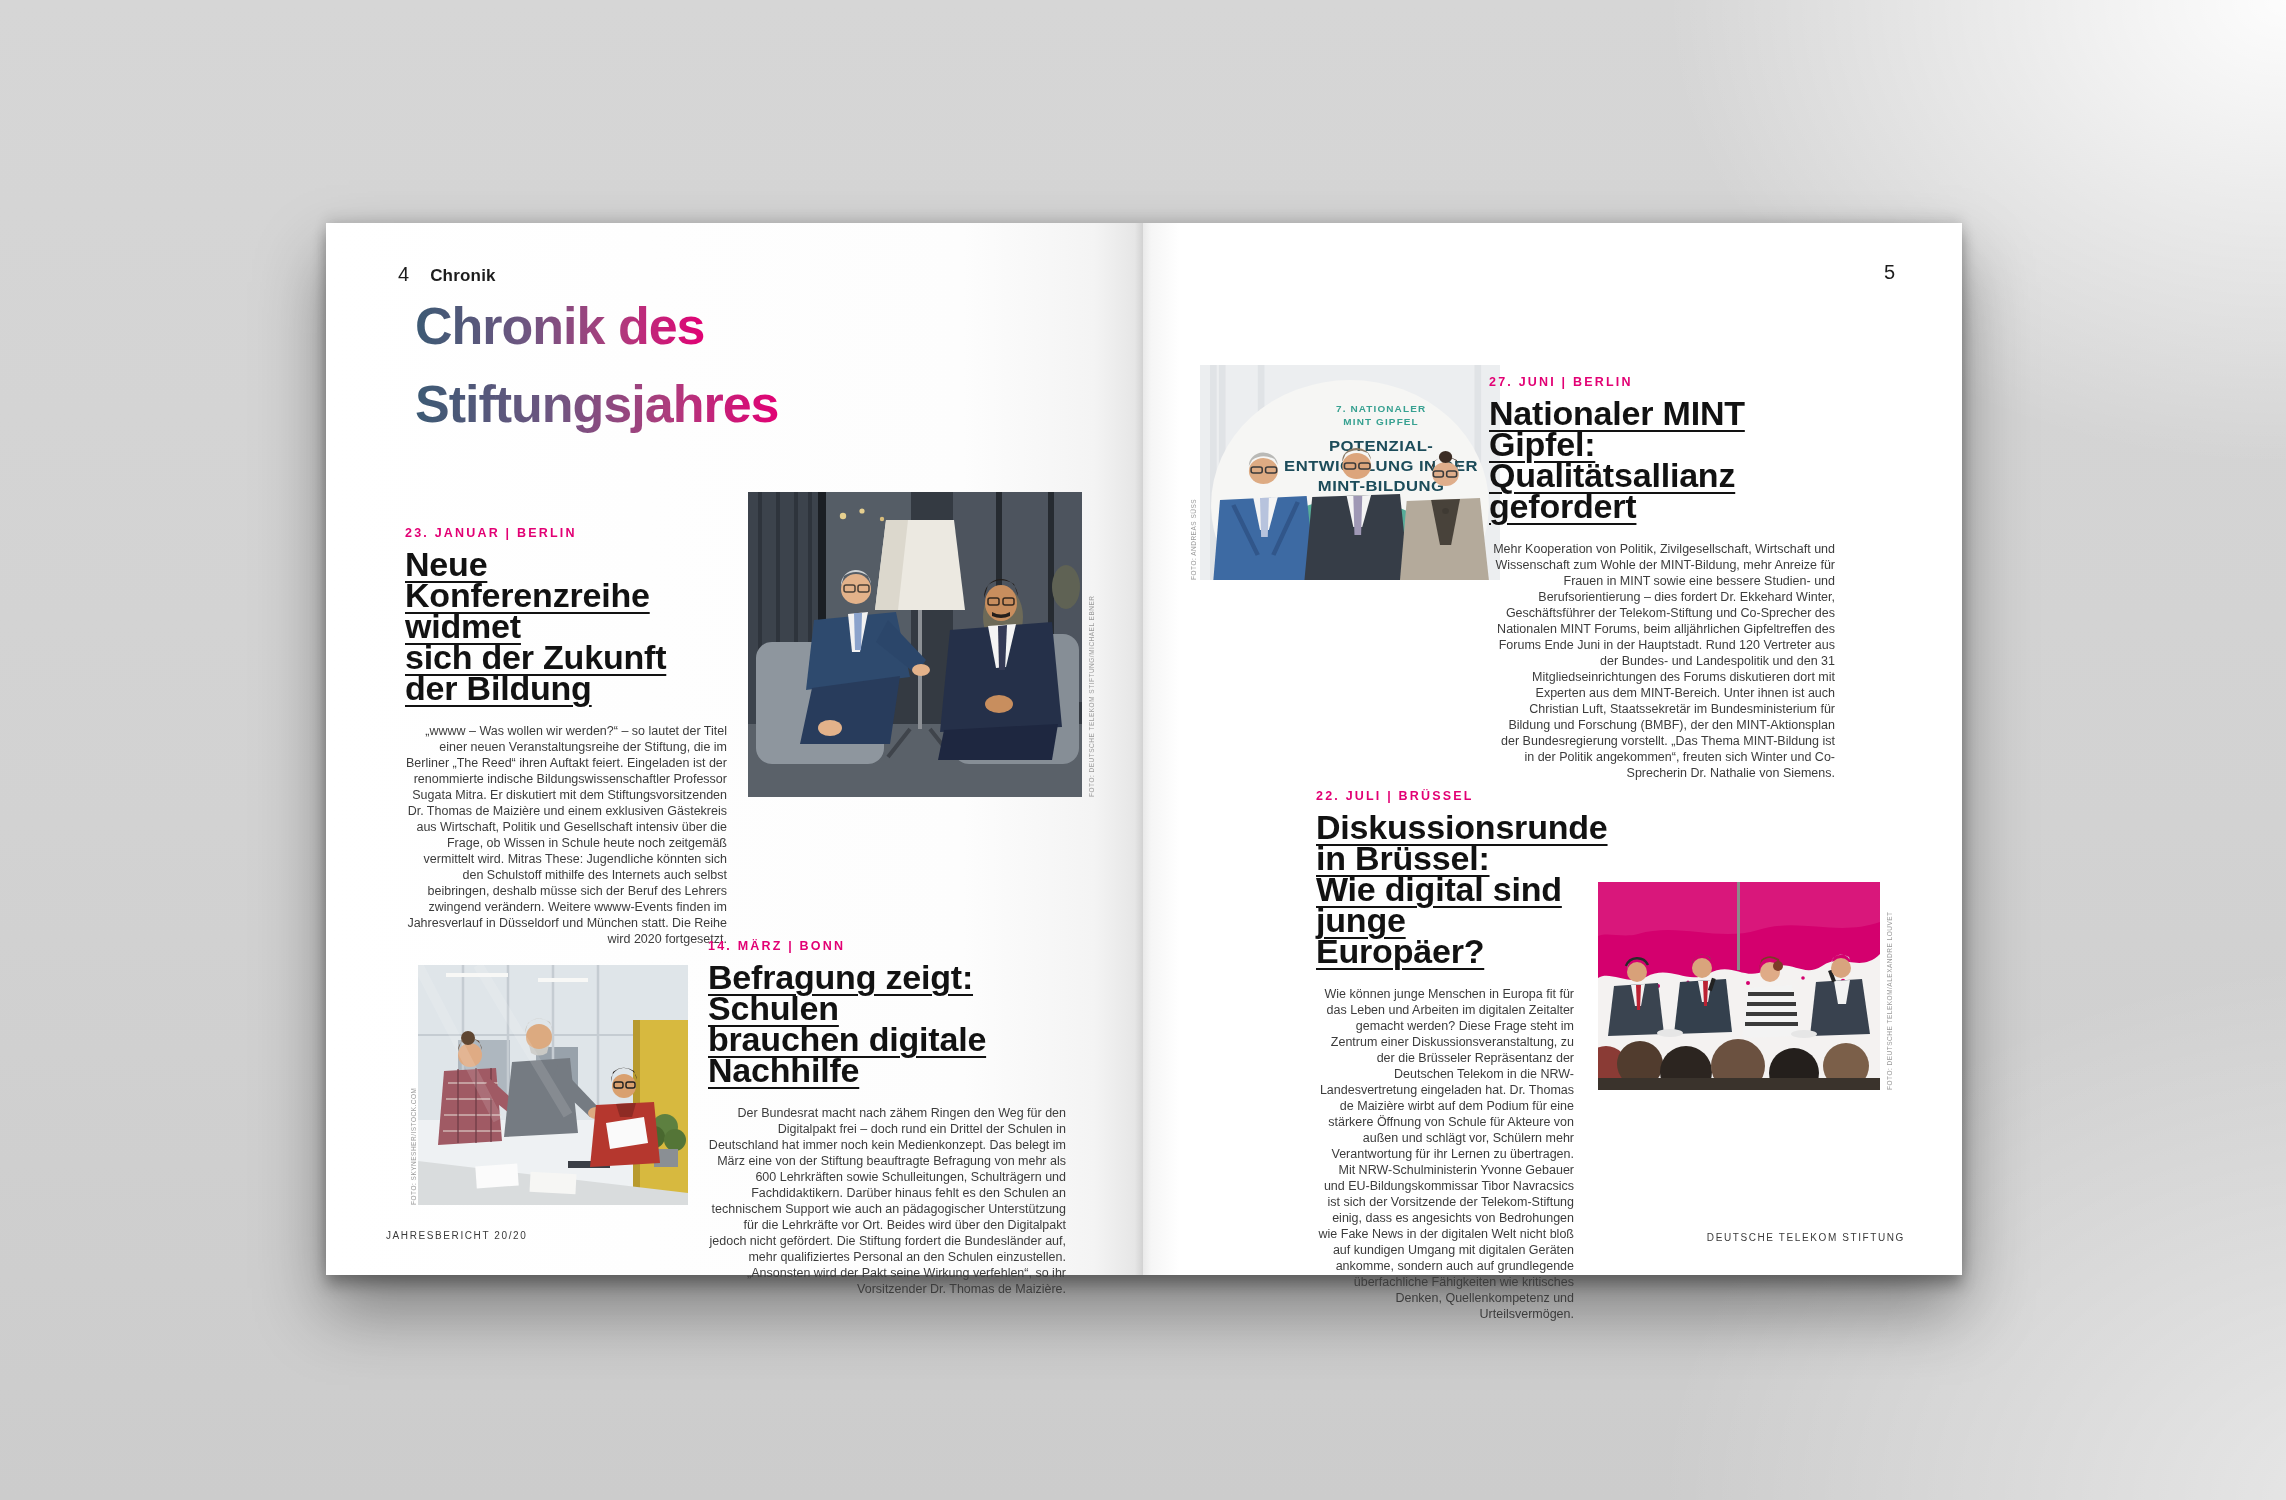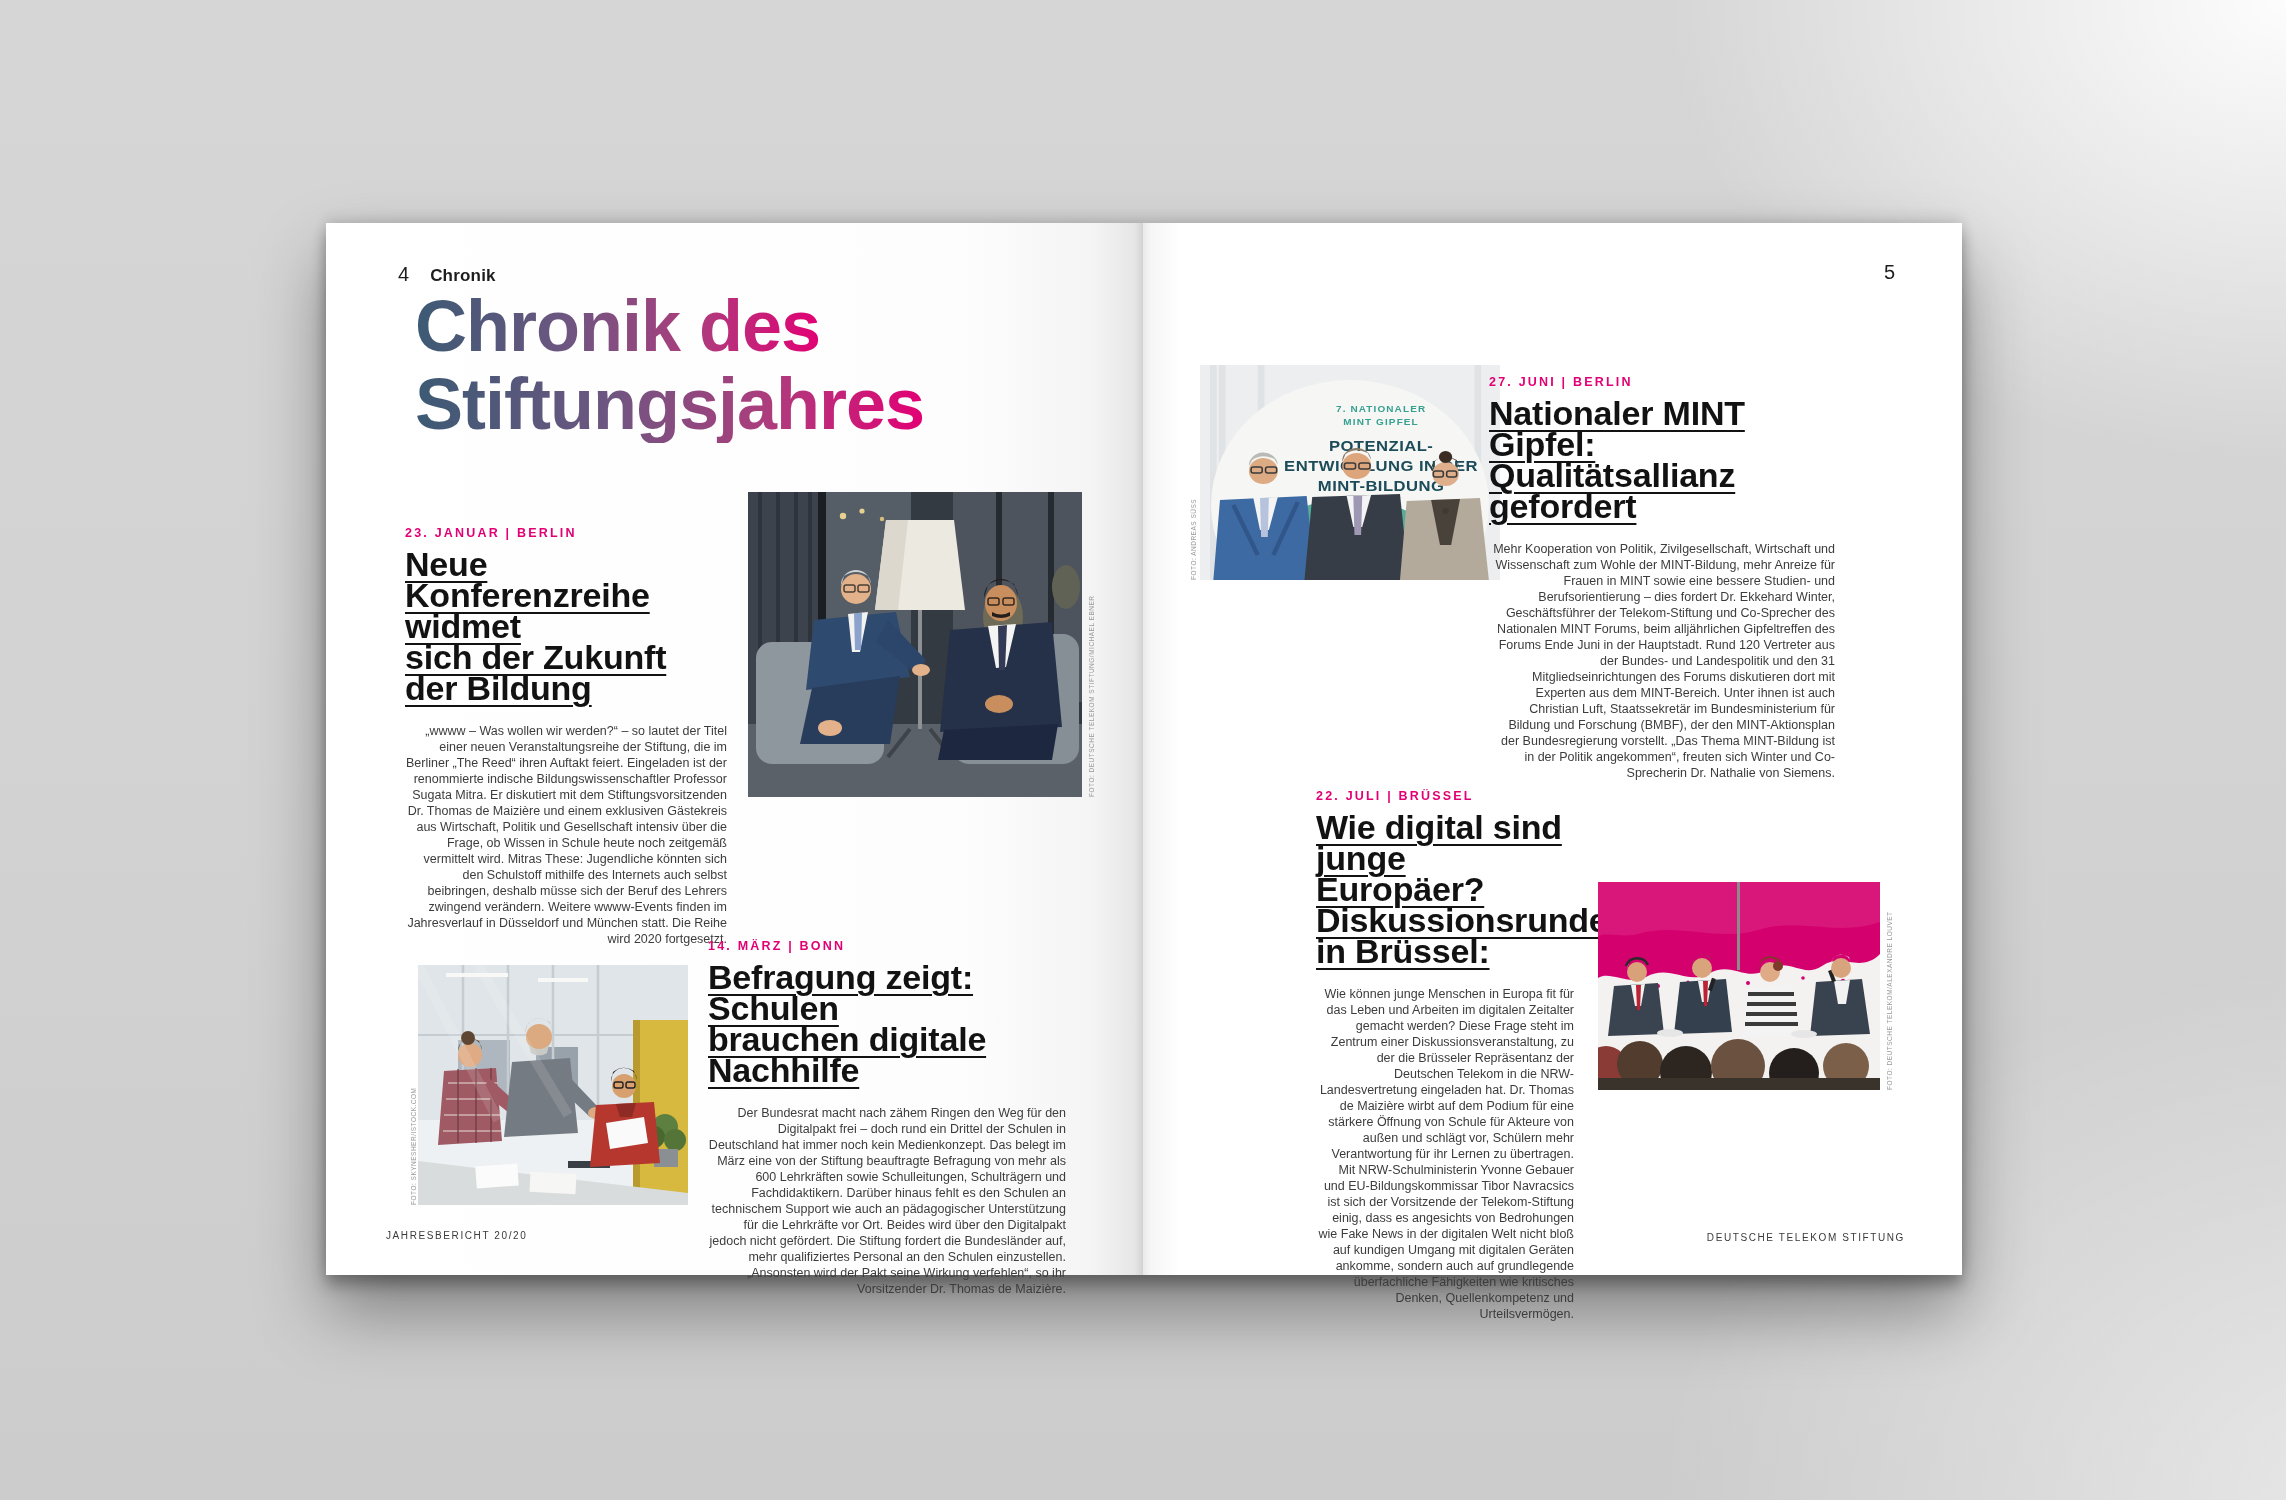--- a/index.html
+++ b/index.html
@@ -20,21 +20,21 @@
     background:linear-gradient(to right,#ffffff 0%,#fdfdfd 78%,#f4f4f4 94%,#e6e6e6 99%,#d2d2d2 100%);}
   .page-right{left:817px;width:819px;
     background:linear-gradient(to right,#e9e9e9 0%,#f6f6f6 1%,#ffffff 4.5%,#ffffff 100%);}
 
   .runhead{position:absolute;display:flex;align-items:baseline;gap:21px;}
   .runhead .pno{font-size:20px;color:#1d1d1d;}
   .runhead .sec{font-size:17px;font-weight:bold;color:#1d1d1d;letter-spacing:.2px;}
   #runhead-left{left:72px;top:40px;}
   #pageno-right{position:absolute;left:741px;top:38px;font-size:20px;color:#1d1d1d;}
 
-  .big-title{position:absolute;left:89px;top:64px;font-size:72px;line-height:78px;
+  .big-title{position:absolute;left:89px;top:64px;font-size:52px;line-height:78px;
     font-weight:bold;letter-spacing:-1px;}
   .big-title .line{display:inline-block;
     background:linear-gradient(90deg,#3c5a74 0%,#6e5681 38%,#ae3c7d 70%,#e20074 100%);
     -webkit-background-clip:text;background-clip:text;color:transparent;}
 
   .article{position:absolute;}
   .kicker{font-size:12.5px;font-weight:bold;color:#e20074;letter-spacing:2.2px;margin-bottom:9px;}
   .headline{font-size:34px;font-weight:bold;color:#121212;line-height:31px;letter-spacing:-.2px;margin-bottom:19px;}
   .headline .hl{text-decoration-line:underline;text-decoration-thickness:2px;text-underline-offset:5px;}
   .body-text{font-size:12.5px;line-height:16px;color:#3c3c3c;text-align:right;}
@@ -254,22 +254,22 @@
         <div class="headline">
           <div class="hl">Nationaler MINT Gipfel:</div>
           <div class="hl">Qualitätsallianz gefordert</div>
         </div>
         <div class="body-text">Mehr Kooperation von Politik, Zivilgesellschaft, Wirtschaft und Wissenschaft zum Wohle der MINT-Bildung, mehr Anreize für Frauen in MINT sowie eine bessere Studien- und Berufsorientierung – dies fordert Dr. Ekkehard Winter, Geschäftsführer der Telekom-Stiftung und Co-Sprecher des Nationalen MINT Forums, beim alljährlichen Gipfeltreffen des Forums Ende Juni in der Hauptstadt. Rund 120 Vertreter aus der Bundes- und Landespolitik und den 31 Mitgliedseinrichtungen des Forums diskutieren dort mit Experten aus dem MINT-Bereich. Unter ihnen ist auch Christian Luft, Staatssekretär im Bundesministerium für Bildung und Forschung (BMBF), der den MINT-Aktionsplan der Bundesregierung vorstellt. „Das Thema MINT-Bildung ist in der Politik angekommen“, freuten sich Winter und Co-Sprecherin Dr. Nathalie von Siemens.</div>
       </div>
 
       <div class="article" id="article-4">
         <div class="kicker">22. JULI | BRÜSSEL</div>
         <div class="headline">
+          <div class="hl">Diskussionsrunde in Brüssel:</div>
           <div class="hl">Wie digital sind junge Europäer?</div>
-          <div class="hl">Diskussionsrunde in Brüssel:</div>
         </div>
         <div class="body-text">Wie können junge Menschen in Europa fit für das Leben und Arbeiten im digitalen Zeitalter gemacht werden? Diese Frage steht im Zentrum einer Diskussionsveranstaltung, zu der die Brüsseler Repräsentanz der Deutschen Telekom in die NRW-Landesvertretung eingeladen hat. Dr. Thomas de Maizière wirbt auf dem Podium für eine stärkere Öffnung von Schule für Akteure von außen und schlägt vor, Schülern mehr Verantwortung für ihr Lernen zu übertragen. Mit NRW-Schulministerin Yvonne Gebauer und EU-Bildungskommissar Tibor Navracsics ist sich der Vorsitzende der Telekom-Stiftung einig, dass es angesichts von Bedrohungen wie Fake News in der digitalen Welt nicht bloß auf kundigen Umgang mit digitalen Geräten ankomme, sondern auch auf grundlegende überfachliche Fähigkeiten wie kritisches Denken, Quellenkompetenz und Urteilsvermögen.</div>
       </div>
 
       <div class="photo" id="photo-4">
         <svg viewBox="0 0 282 208" preserveAspectRatio="none">
           <rect width="282" height="208" fill="#f4f2f1"></rect>
           <path d="M0,0 H282 V72 C262,92 244,70 224,84 C204,97 192,74 168,88 C146,100 134,78 110,92 C88,103 72,82 48,95 C30,104 12,88 0,96 Z" fill="#d4006e"></path>
           <path d="M0,0 H282 V40 C240,55 200,35 160,48 C120,60 80,40 40,52 C25,56 10,50 0,54 Z" fill="#e0338b" opacity=".45"></path>
           <circle cx="60" cy="104" r="2" fill="#d4006e"></circle>

